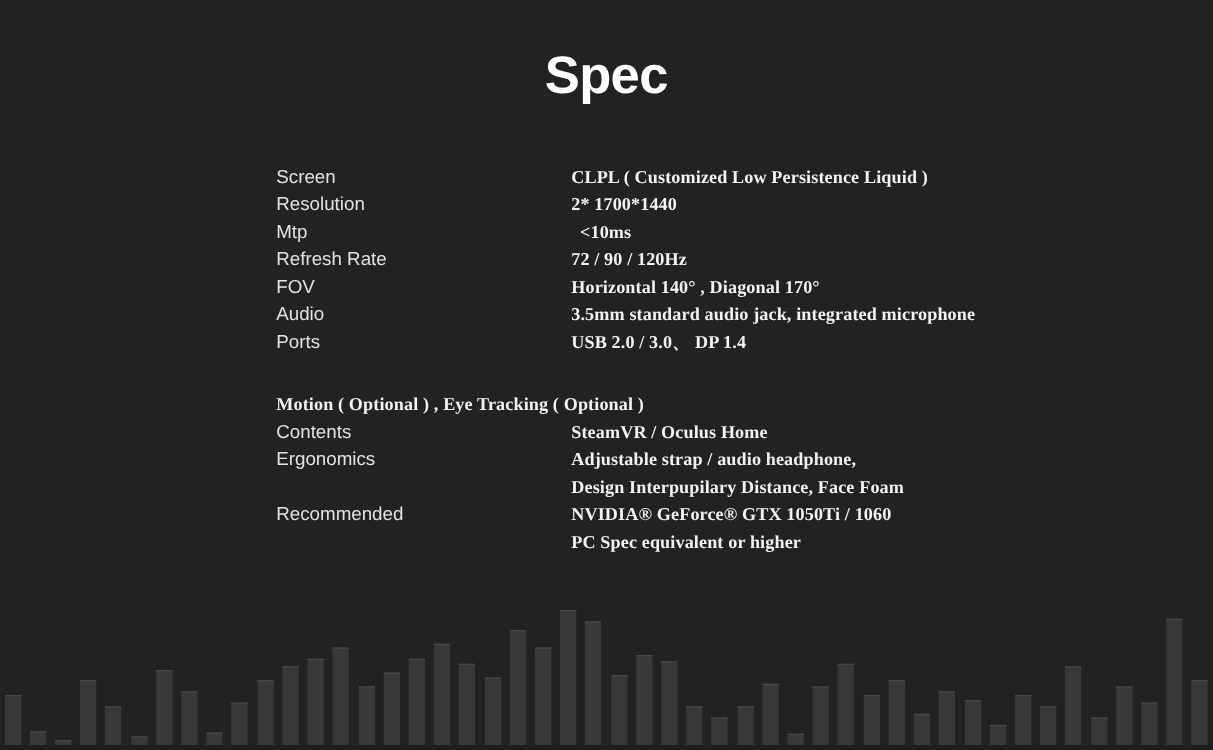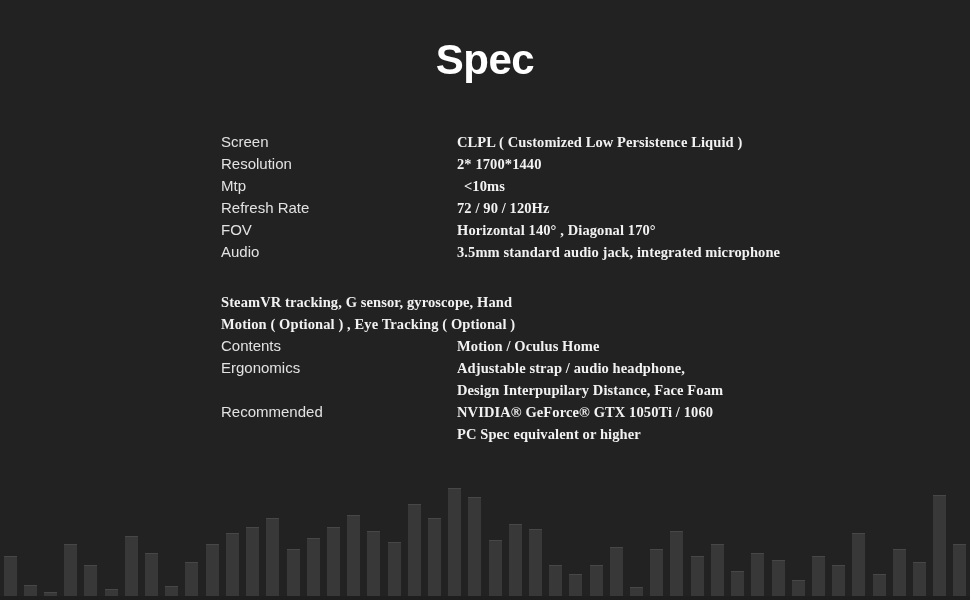--- a/index.html
+++ b/index.html
@@ -144,33 +144,38 @@
           <div class="spec-values">
             <div class="spec-value">Horizontal 140° , Diagonal 170°</div>
           </div>
         </div>
         <div class="spec-row">
           <div class="spec-label">Audio</div>
           <div class="spec-values">
             <div class="spec-value">3.5mm standard audio jack, integrated microphone</div>
           </div>
         </div>
+        <div class="spec-row">
+          <div class="spec-label">Ports</div>
+          <div class="spec-values">
+            <div class="spec-value">USB 2.0 / 3.0、 DP 1.4</div>
+          </div>
+        </div>
       </div>
       <div class="group-gap"></div>
       <div class="spec-group">
         <div class="spec-row multi">
           <div class="spec-values">
-            <div class="spec-value">SteamVR tracking, G sensor, gyroscope, Hand</div>
             <div class="spec-value">Motion ( Optional ) , Eye Tracking ( Optional )</div>
           </div>
         </div>
         <div class="spec-row">
           <div class="spec-label">Contents</div>
           <div class="spec-values">
-            <div class="spec-value">Motion / Oculus Home</div>
+            <div class="spec-value">SteamVR / Oculus Home</div>
           </div>
         </div>
         <div class="spec-row multi">
           <div class="spec-label">Ergonomics</div>
           <div class="spec-values">
             <div class="spec-value">Adjustable strap / audio headphone,</div>
             <div class="spec-value">Design Interpupilary Distance, Face Foam</div>
           </div>
         </div>
         <div class="spec-row multi">

